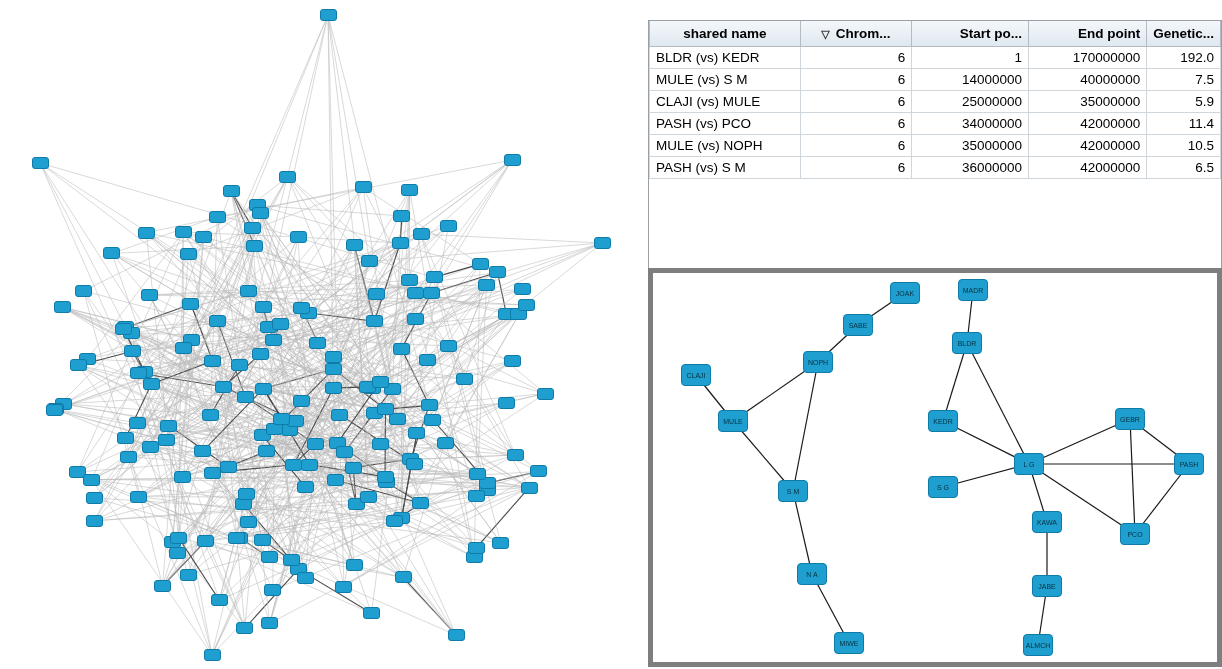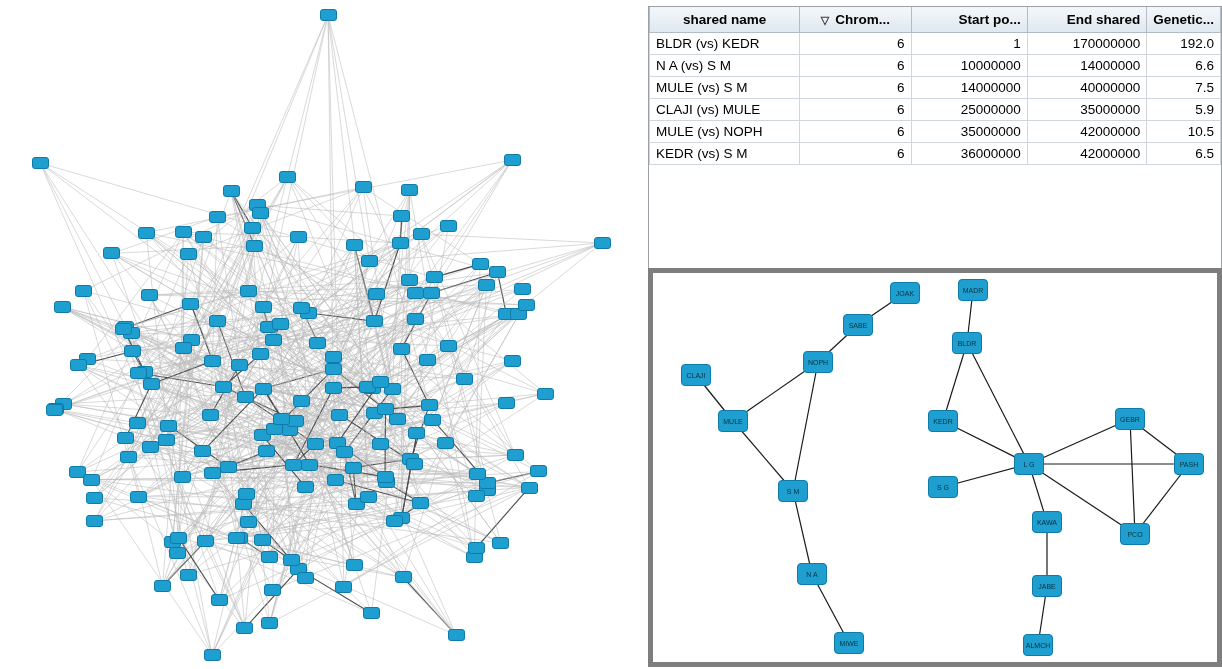--- a/index.html
+++ b/index.html
@@ -54,21 +54,21 @@
   
   #right-col {
     position: absolute;
     left: 648px; top: 0;
     width: 574px; height: 669px;
   }
 
   
   #table-panel {
     position: absolute;
-    left: 0; top: 6px;
+    left: 0; top: 20px;
     width: 574px; height: 280px;
     background: #ffffff;
     border: 1px solid #9aa0a6;
     box-sizing: border-box;
     overflow: hidden;
   }
   table.data-table {
     border-collapse: collapse;
     width: 100%;
     font-size: 13.5px;
@@ -916,65 +916,65 @@
             <th class="col-name">
               <span>shared name</span>
             </th>
             <th class="col-chrom">
               <span class="filter-glyph">▽</span><span>Chrom...</span>
             </th>
             <th class="col-start">
               <span>Start po...</span>
             </th>
             <th class="col-end">
-              <span>End shared</span>
+              <span>End point</span>
             </th>
             <th class="col-gen">
               <span>Genetic...</span>
             </th>
           </tr>
         </thead>
         <tbody id="table-body">
             <tr>
               <td class="col-name">BLDR (vs) KEDR</td>
               <td class="col-chrom">6</td>
               <td class="col-start">1</td>
               <td class="col-end">170000000</td>
               <td class="col-gen">192.0</td>
-            </tr>
-            <tr>
-              <td class="col-name">N A (vs) S M</td>
-              <td class="col-chrom">6</td>
-              <td class="col-start">10000000</td>
-              <td class="col-end">14000000</td>
-              <td class="col-gen">6.6</td>
             </tr>
             <tr>
               <td class="col-name">MULE (vs) S M</td>
               <td class="col-chrom">6</td>
               <td class="col-start">14000000</td>
               <td class="col-end">40000000</td>
               <td class="col-gen">7.5</td>
             </tr>
             <tr>
               <td class="col-name">CLAJI (vs) MULE</td>
               <td class="col-chrom">6</td>
               <td class="col-start">25000000</td>
               <td class="col-end">35000000</td>
               <td class="col-gen">5.9</td>
             </tr>
             <tr>
+              <td class="col-name">PASH (vs) PCO</td>
+              <td class="col-chrom">6</td>
+              <td class="col-start">34000000</td>
+              <td class="col-end">42000000</td>
+              <td class="col-gen">11.4</td>
+            </tr>
+            <tr>
               <td class="col-name">MULE (vs) NOPH</td>
               <td class="col-chrom">6</td>
               <td class="col-start">35000000</td>
               <td class="col-end">42000000</td>
               <td class="col-gen">10.5</td>
             </tr>
             <tr>
-              <td class="col-name">KEDR (vs) S M</td>
+              <td class="col-name">PASH (vs) S M</td>
               <td class="col-chrom">6</td>
               <td class="col-start">36000000</td>
               <td class="col-end">42000000</td>
               <td class="col-gen">6.5</td>
             </tr>
           </tbody>
       </table>
     </div>
 
     <div id="network-sub">

